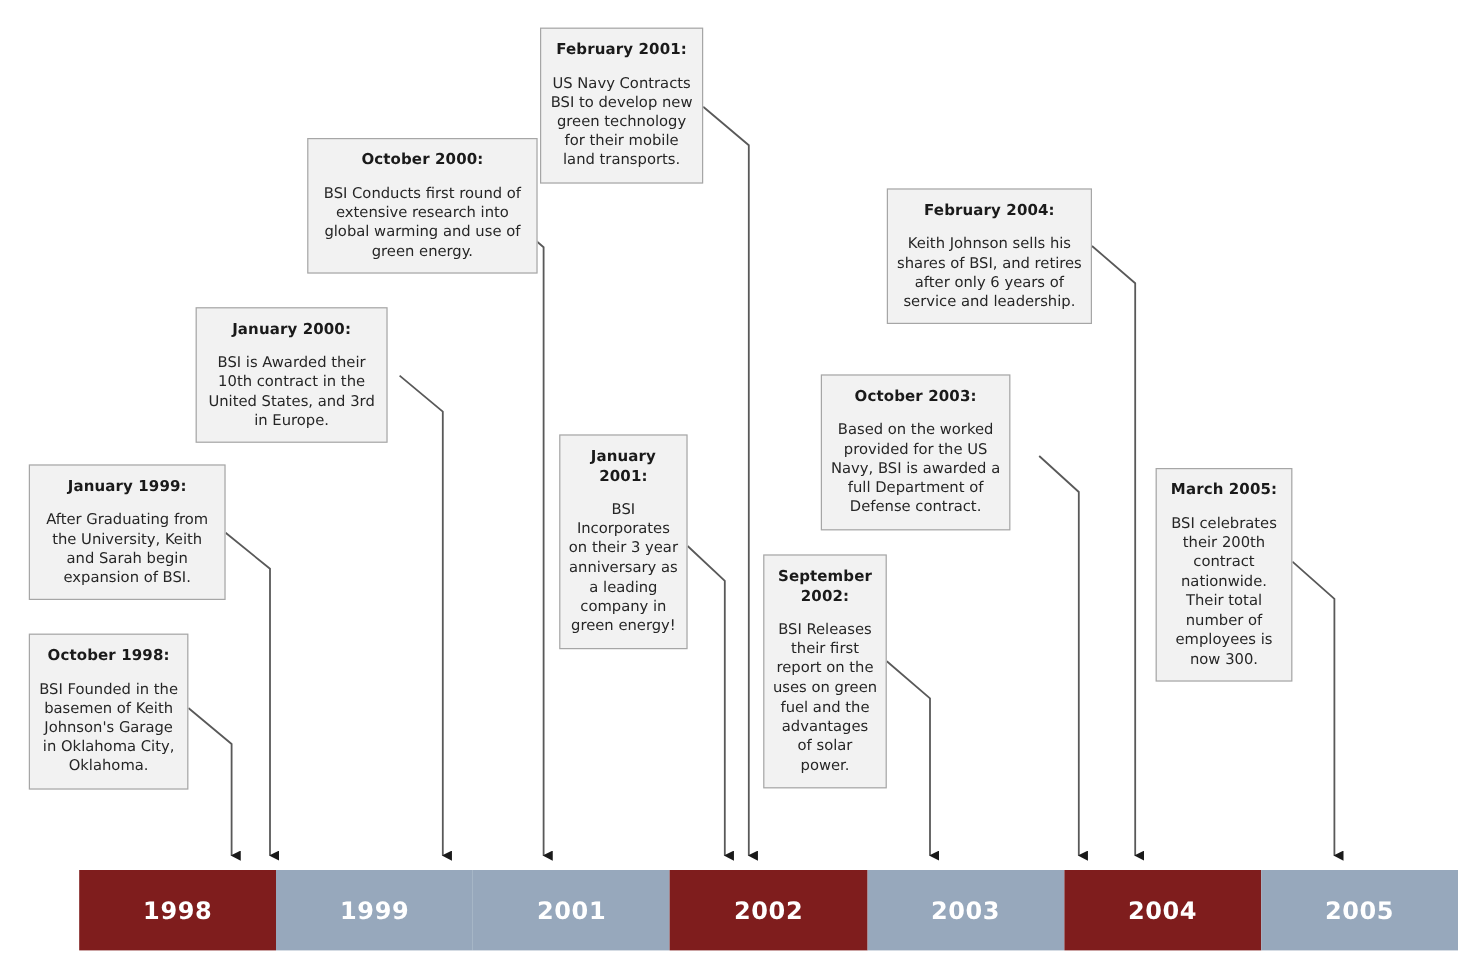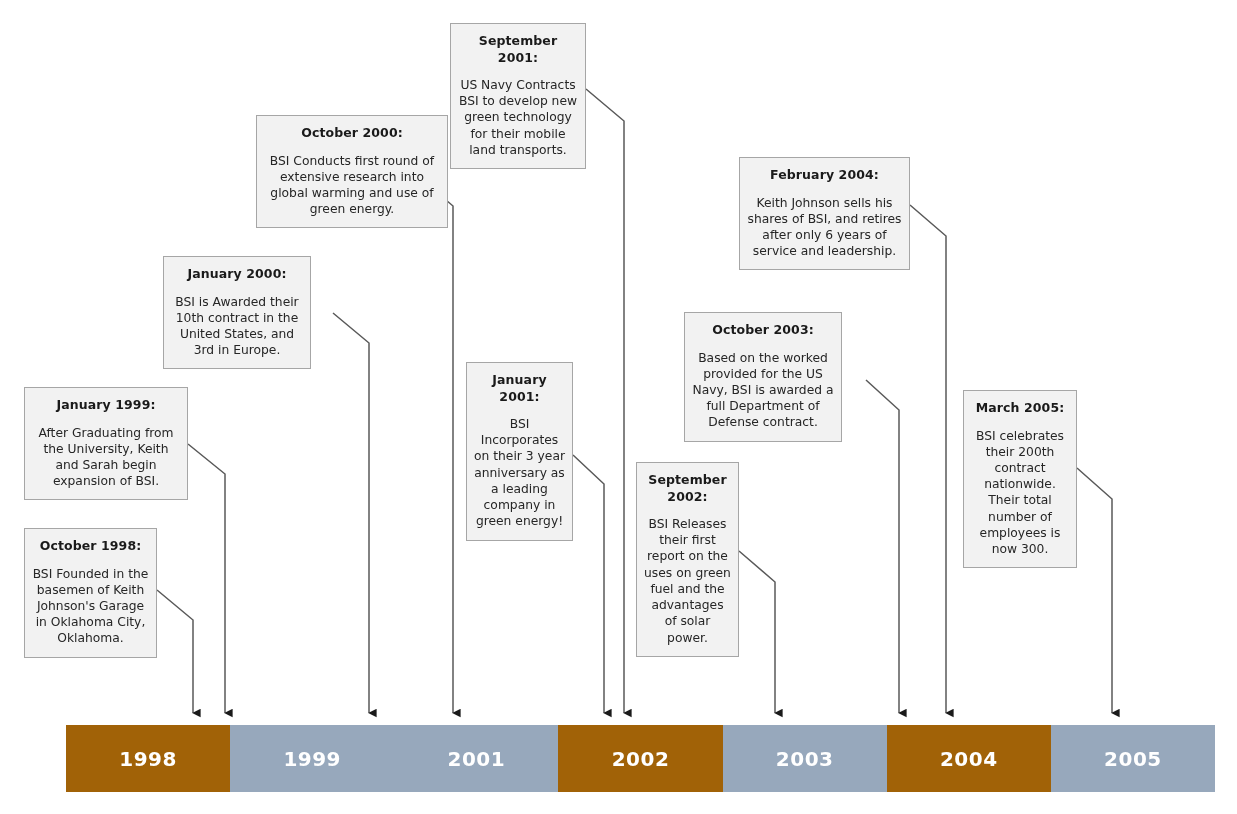--- a/index.html
+++ b/index.html
@@ -63,21 +63,21 @@
   .year-segment {
     flex: 1 1 0;
     display: flex;
     align-items: center;
     justify-content: center;
     color: #ffffff;
     font-size: 20px;
     font-weight: bold;
     letter-spacing: 0.5px;
   }
-  .year-segment.dark  { background: #a16207; }
+  .year-segment.dark  { background: #7f1d1d; }
   .year-segment.light { background: #97a8bc; }
 </style>
 </head>
 <body>
 
 <div id="canvas">
 
   <svg id="connectors" viewBox="0 0 1237 814" width="1237" height="814" xmlns="http://www.w3.org/2000/svg">
     <defs>
       <marker id="arrowhead" markerWidth="9" markerHeight="9" refX="4.2" refY="7.6" orient="auto" markerUnits="userSpaceOnUse">
@@ -111,32 +111,32 @@
   <div class="event-box" style="left:24px; top:528px; width:133px;">
     <span class="event-date">October 1998:</span>
     <span class="event-text">BSI Founded in the basemen of Keith Johnson's Garage in Oklahoma City, Oklahoma.</span>
   </div>
 
   <div class="event-box" style="left:24px; top:387px; width:164px;">
     <span class="event-date">January 1999:</span>
     <span class="event-text">After Graduating from the University, Keith and Sarah begin expansion of BSI.</span>
   </div>
 
-  <div class="event-box" style="left:163px; top:256px; width:148px;">
+  <div class="event-box" style="left:163px; top:256px; width:160px;">
     <span class="event-date">January 2000:</span>
     <span class="event-text">BSI is Awarded their 10th contract in the United States, and 3rd in Europe.</span>
   </div>
 
   <div class="event-box" style="left:256px; top:115px; width:192px;">
     <span class="event-date">October 2000:</span>
     <span class="event-text">BSI Conducts first round of extensive research into global warming and use of green energy.</span>
   </div>
 
   <div class="event-box" style="left:450px; top:23px; width:136px;">
-    <span class="event-date">September 2001:</span>
+    <span class="event-date">February 2001:</span>
     <span class="event-text">US Navy Contracts BSI to develop new green technology for their mobile land transports.</span>
   </div>
 
   <div class="event-box" style="left:466px; top:362px; width:107px;">
     <span class="event-date">January 2001:</span>
     <span class="event-text">BSI Incorporates on their 3 year anniversary as a leading company in green energy!</span>
   </div>
 
   <div class="event-box" style="left:636px; top:462px; width:103px;">
     <span class="event-date">September 2002:</span>

